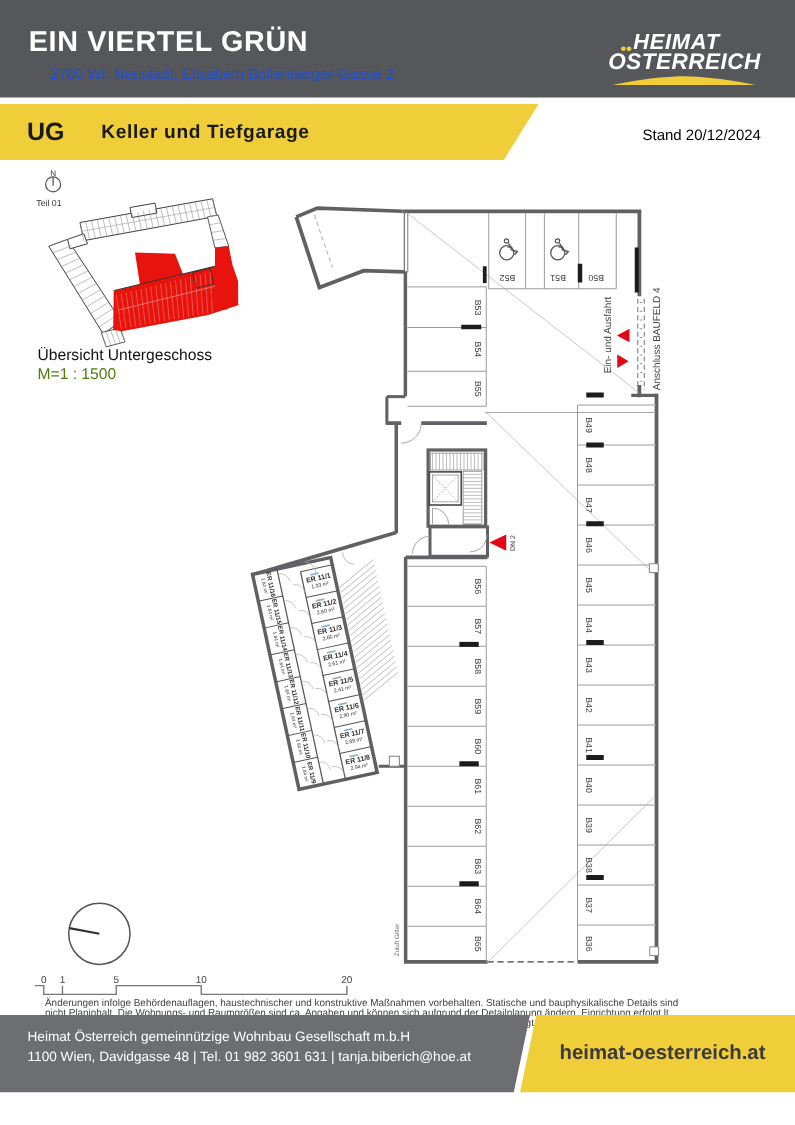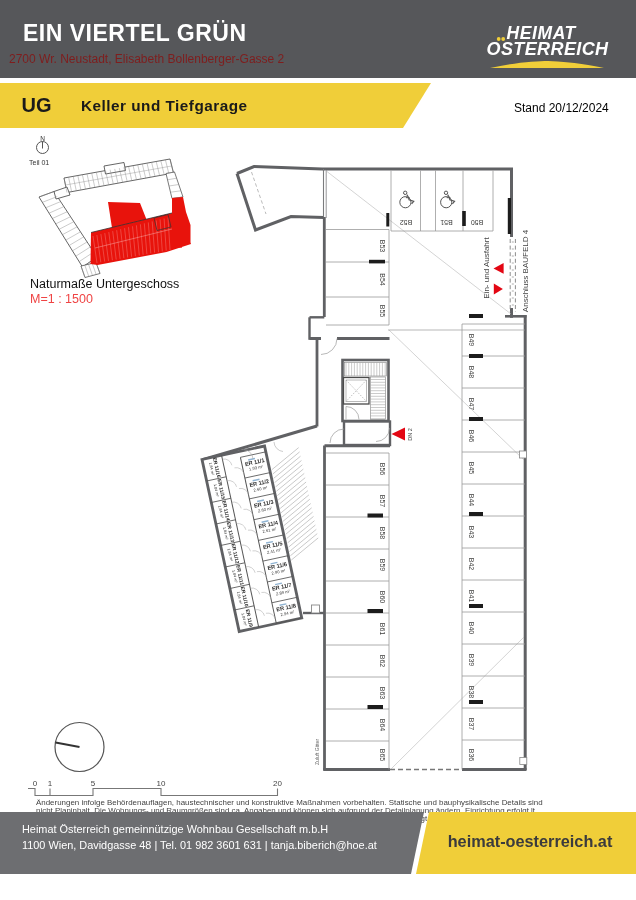--- a/index.html
+++ b/index.html
@@ -4,21 +4,21 @@
 html,body{margin:0;padding:0;width:636px;height:900px;background:#fff;
 font-family:"Liberation Sans",sans-serif;overflow:hidden;}
 .abs{position:absolute;}
 </style></head>
 <body>
 
 <div class="abs" style="left:0;top:0;width:636px;height:78px;background:#56575a"></div>
 
 <div class="abs" style="left:23px;top:20px;color:#fff;font-size:23px;font-weight:bold;letter-spacing:0.5px">EIN VIERTEL GRÜN</div>
 
-<div class="abs" style="left:9px;top:51.5px;color:#7f1d1d;font-size:12px">2700 Wr. Neustadt, Elisabeth Bollenberger-Gasse 2</div>
+<div class="abs" style="left:40px;top:51.5px;color:#1d4ed8;font-size:12px">2700 Wr. Neustadt, Elisabeth Bollenberger-Gasse 2</div>
 
 <div class="abs" style="left:440px;top:0;width:196px;height:66px">
 <svg width="196" height="78" viewBox="0 0 196 78">
 <text x="66.5" y="39" font-style="italic" font-weight="bold" font-size="17.5" fill="#fff" letter-spacing="0.6">HEIMAT</text>
 <text x="46.5" y="55" font-style="italic" font-weight="bold" font-size="18" fill="#fff" letter-spacing="0.4">OSTERREICH</text>
 <circle cx="58.7" cy="39" r="1.9" fill="#f0ce39"></circle>
       <circle cx="63.2" cy="39" r="1.9" fill="#f0ce39"></circle>
 <path d="M50,68 C75,62.5 97,61 108,61 C135,62 152,65.5 164,67.9 Z" fill="#f0ce39"></path>
 </svg></div>
 
@@ -570,22 +570,22 @@
 <circle cx="79.5" cy="747" r="24.5" fill="none" stroke="#555" stroke-width="1.2"></circle>
 <line x1="79.5" y1="747" x2="55.5" y2="742.5" stroke="#333" stroke-width="1.8"></line>
 
 <text x="42.5" y="140.5" font-size="6.5" fill="#333" text-anchor="middle">N</text>
 <circle cx="42.5" cy="147.5" r="6" fill="none" stroke="#555" stroke-width="1"></circle>
 <line x1="42.5" y1="141.5" x2="42.5" y2="148.5" stroke="#555" stroke-width="1"></line>
 
 <text x="29" y="165" font-size="7" fill="#333">Teil 01</text>
 </svg>
 
-<div class="abs" style="left:30px;top:277px;font-size:12.5px;color:#111">Naturmaße Untergeschoss</div>
-<div class="abs" style="left:30px;top:292px;font-size:12.5px;color:#ef4444">M=1 : 1500</div>
+<div class="abs" style="left:30px;top:277px;font-size:12.5px;color:#111">Übersicht Untergeschoss</div>
+<div class="abs" style="left:30px;top:292px;font-size:12.5px;color:#4d7c0f">M=1 : 1500</div>
 
 <div class="abs" style="left:36px;top:799px;width:620px;font-size:8.1px;line-height:7.8px;color:#3f3f3f;white-space:nowrap;transform:scale(0.98,1);transform-origin:0 0">
 Änderungen infolge Behördenauflagen, haustechnischer und konstruktive Maßnahmen vorbehalten. Statische und bauphysikalische Details sind<br>
 nicht Planinhalt. Die Wohnungs- und Raumgrößen sind ca. Angaben und können sich aufgrund der Detailplanung ändern. Einrichtung erfolgt lt.<br>
 Ausstattungsbeschreibung. Dieser Plan ist zum Anfertigen von Einbaumöbeln nicht geeignet. Es sind unbedingt Naturmaße zu nehmen !
 </div>
 
 <div class="abs" style="left:0;top:812px;width:636px;height:62px">
 
 <svg width="636" height="62" viewBox="0 0 636 62">

